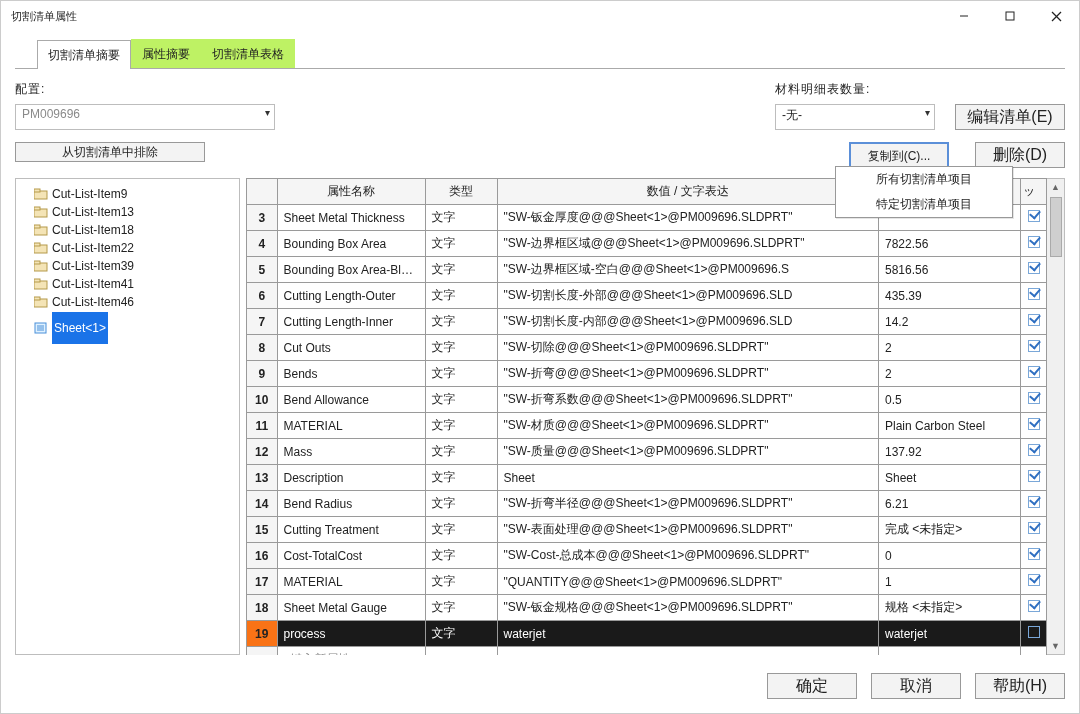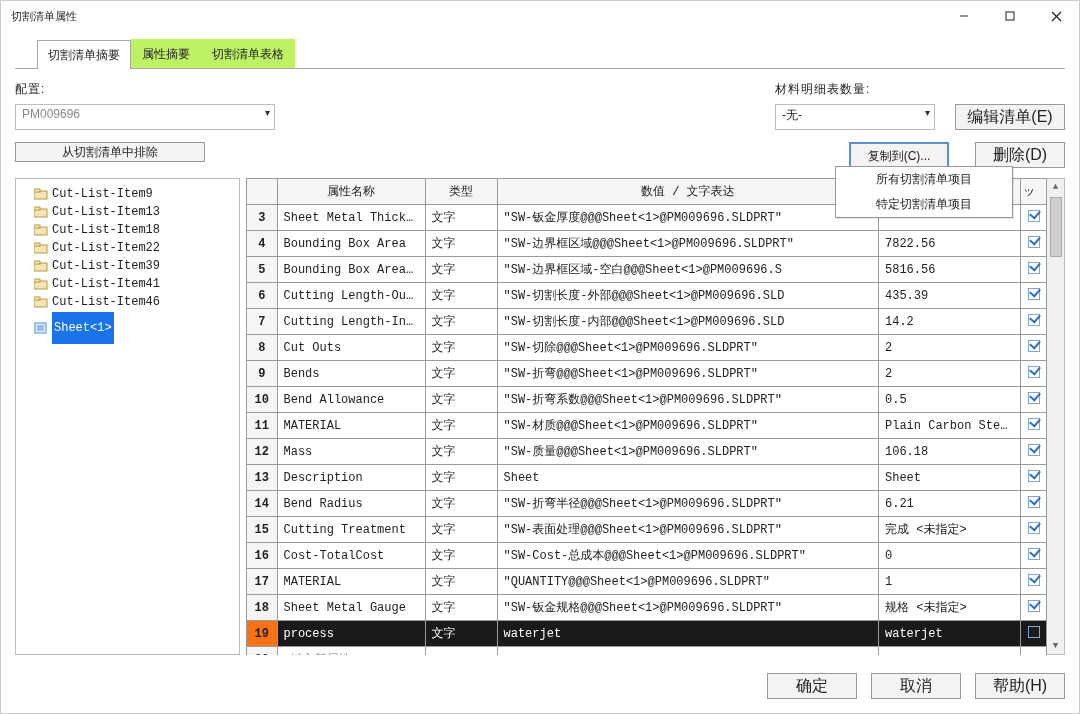--- a/index.html
+++ b/index.html
@@ -22,21 +22,21 @@
   select.combo, .combo { width:100%; height:26px; border:1px solid #bdbdbd; background:#fff; padding:2px 6px; font-size:12px; }
   .dim { color:#8a8a8a; }
   .btn { height:26px; padding:0 14px; border:1px solid #999; background:#f3f3f3; font-size:16px; color:#222; display:inline-flex; align-items:center; justify-content:center; white-space:nowrap;}
   .btn.wide { min-width:90px; }
   .row2 { display:flex; margin-top:12px; align-items:flex-start; }
   .excludebtn { width:190px; height:20px; border:1px solid #999; background:#f3f3f3; display:flex; align-items:center;justify-content:center;}
   .copyarea { position:relative; margin-left:auto; display:flex; gap:26px; }
   .copybtn { min-width:100px; border:2px solid #5b8fd8; background:#f3f3f3; height:28px; display:flex;align-items:center;justify-content:center; padding:0 10px;}
   .menuPopup { position:absolute; top:24px; left:-14px; width:178px; border:1px solid #999; background:#fff; z-index:20; box-shadow:1px 1px 0 rgba(0,0,0,.1);}
   .menuPopup .mitem { padding:4px 12px; text-align:center;}
-  .mainarea { display:flex; flex:1; min-height:0; margin-top:8px;font-family:Liberation Mono, monospace; }
+  .mainarea { display:flex; flex:1; min-height:0; margin-top:8px; }
   .tree { width:225px; border:1px solid #bdbdbd; padding:6px 4px; overflow:auto;}
   .treeitem { display:flex; align-items:center; gap:4px; padding:1px 2px 1px 14px; line-height:16px;}
   .treeicon { width:14px; height:12px; display:inline-block; }
   .folder svg, .sheeticon svg { display:block;}
   .treeitem.sel span.tl { background:#1a73e8; color:#fff; padding:8px 2px;}
   .gridwrap { flex:1; display:flex; }
   .grid { flex:1; border-top:1px solid #9a9a9a; border-left:1px solid #9a9a9a; overflow:hidden;}
   table { border-collapse:collapse; width:100%; table-layout:fixed;}
   th, td { border-right:1px solid #9a9a9a; border-bottom:1px solid #9a9a9a; padding:4px 6px; font-size:12px; text-align:left; vertical-align:middle; height:24px; overflow:hidden; text-overflow:ellipsis; white-space:nowrap;}
   th { background:#f5f5f5; font-weight:normal; text-align:center; }
@@ -294,21 +294,21 @@
                   <td>文字</td>
                   <td>"SW-材质@@@Sheet&lt;1&gt;@PM009696.SLDPRT"</td>
                   <td>Plain Carbon Steel</td>
                   <td class="chk"><span class="chkbox on"></span></td>
                 </tr>
                 <tr>
                   <td class="rownum">12</td>
                   <td class="">Mass</td>
                   <td>文字</td>
                   <td>"SW-质量@@@Sheet&lt;1&gt;@PM009696.SLDPRT"</td>
-                  <td>106.18</td>
+                  <td>137.92</td>
                   <td class="chk"><span class="chkbox on"></span></td>
                 </tr>
                 <tr>
                   <td class="rownum">13</td>
                   <td class="">Description</td>
                   <td>文字</td>
                   <td>Sheet</td>
                   <td>Sheet</td>
                   <td class="chk"><span class="chkbox on"></span></td>
                 </tr>

